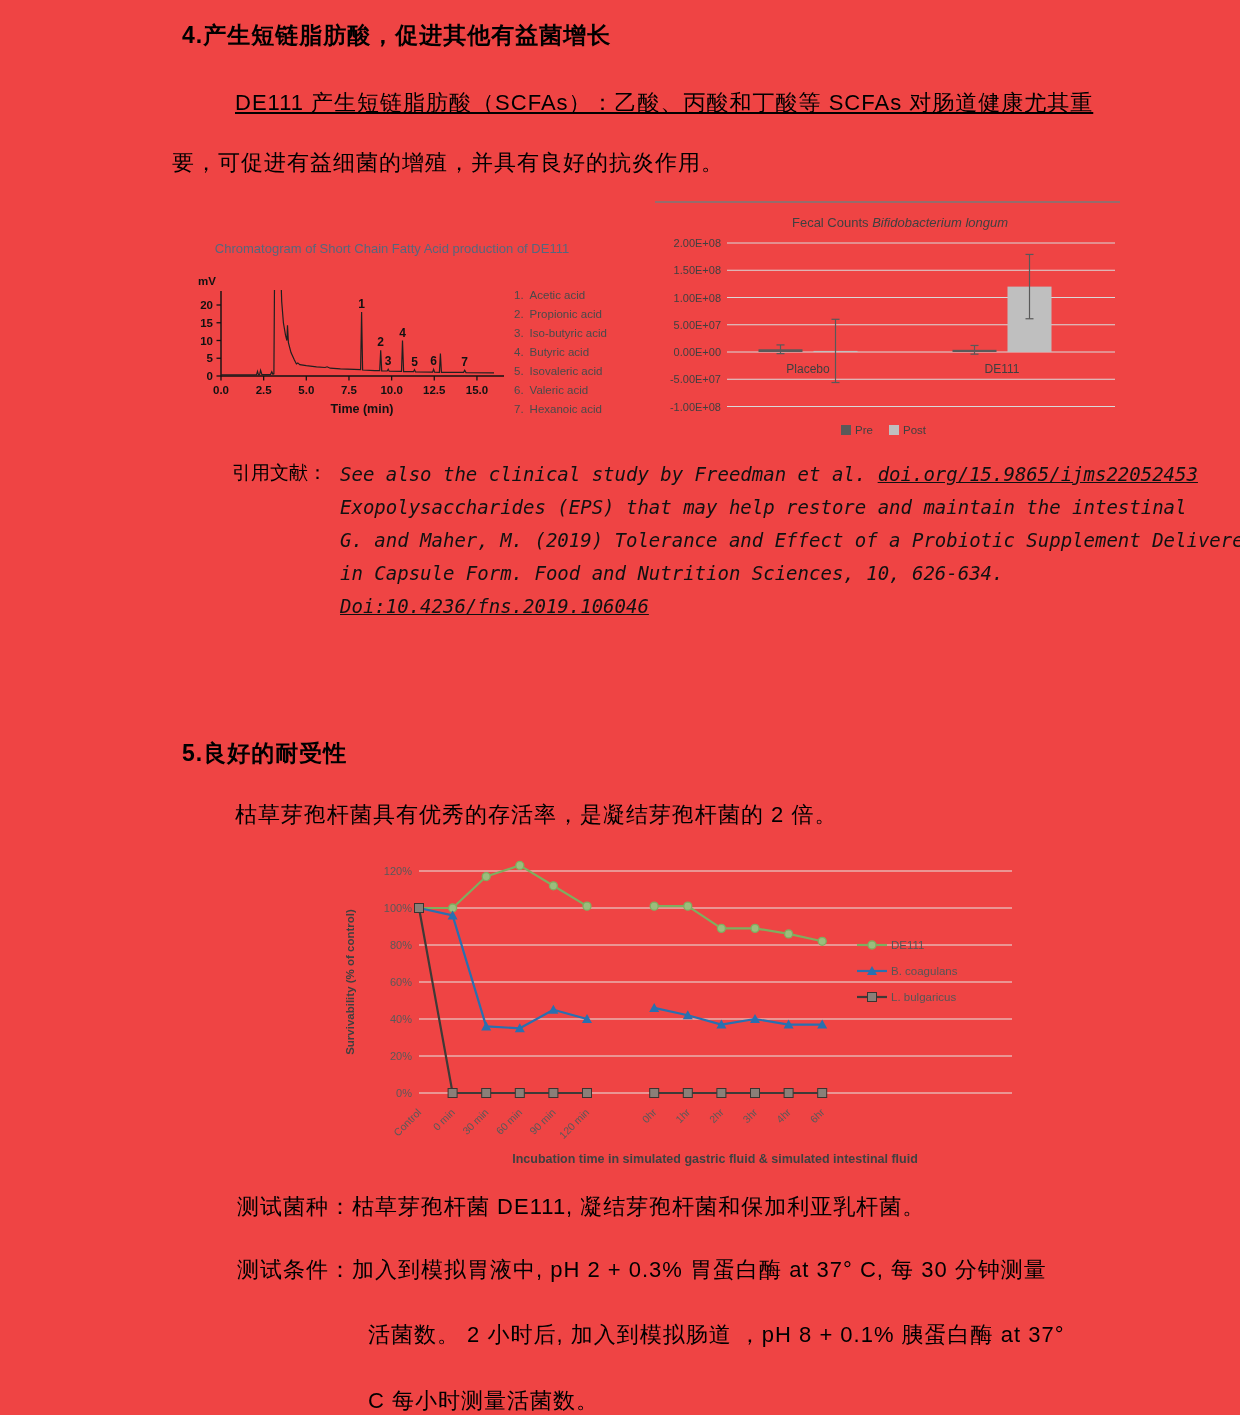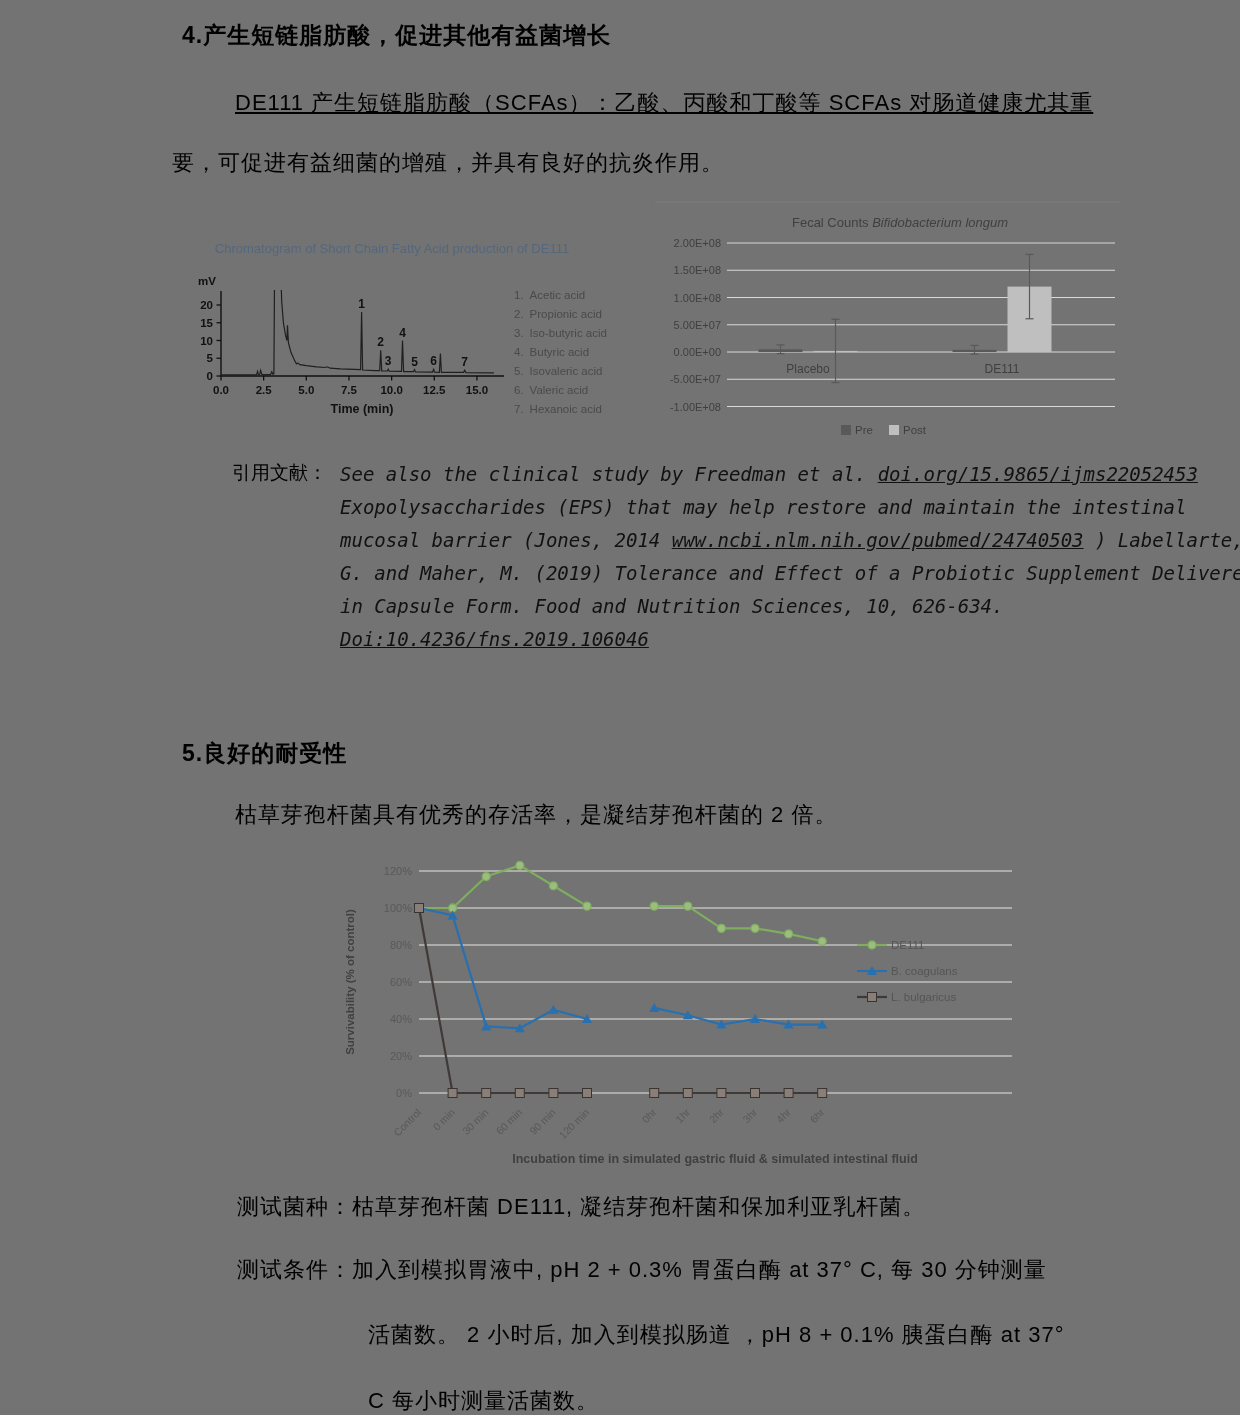--- a/index.html
+++ b/index.html
@@ -1,17 +1,17 @@
 <!DOCTYPE html>
 <html><head>
 <meta charset="utf-8">
 <style>
   html,body { margin:0; padding:0; background:#e8e8e8; }
   .page {
-    position:relative; width:1240px; height:1415px; background:#737373;
+    position:relative; width:1240px; height:1415px; background:#ef4444;
     font-family:"Liberation Sans", sans-serif; color:#000;
     overflow:hidden; margin:0 auto;
   }
   .abs { position:absolute; }
   .h-cjk { font-size:23px; font-weight:bold; letter-spacing:1px; }
   .body-cjk { font-size:22px; letter-spacing:1px; white-space:nowrap; }
   .citation-label {
     font-family:"DejaVu Sans Mono", monospace; 
     font-size:19px; white-space:nowrap;
   }
@@ -135,21 +135,20 @@
         <text x="200" y="234" font-size="11.5" fill="#404040">Pre</text>
         <rect x="234" y="225" width="10" height="10" fill="#bfbfbf"></rect>
         <text x="248" y="234" font-size="11.5" fill="#404040">Post</text>
       </svg>
   </figure>
 
   <div class="abs citation-label" style="left:232px; top:460px;">引用文献：</div>
   <div class="abs citation-lines" id="citation-lines" style="left:340px; top:458px;">
       <div class="cit-line"><span>See also the clinical study by Freedman et al. </span><span class="cit-link">doi.org/15.9865/ijms22052453</span></div>
       <div class="cit-line"><span>Exopolysaccharides (EPS) that may help restore and maintain the intestinal</span></div>
-      <div class="cit-line"><span>mucosal barrier (Jones, 2014 </span><span class="cit-link">www.ncbi.nlm.nih.gov/pubmed/24740503</span><span> ) Labellarte,</span></div>
       <div class="cit-line"><span>G. and Maher, M. (2019) Tolerance and Effect of a Probiotic Supplement Delivered</span></div>
       <div class="cit-line"><span>in Capsule Form. Food and Nutrition Sciences, 10, 626-634.</span></div>
       <div class="cit-line"><span class="cit-link">Doi:10.4236/fns.2019.106046</span></div>
     </div>
 
   <div class="abs h-cjk" style="left:182px; top:738px;">5.良好的耐受性</div>
   <div class="abs body-cjk" style="left:235px; top:800px;">枯草芽孢杆菌具有优秀的存活率，是凝结芽孢杆菌的 2 倍。</div>
 
   <figure class="abs" style="left:340px; top:845px; width:700px; height:330px;">
     <svg id="linechart-svg" width="700" height="330" viewBox="0 0 700 330">

